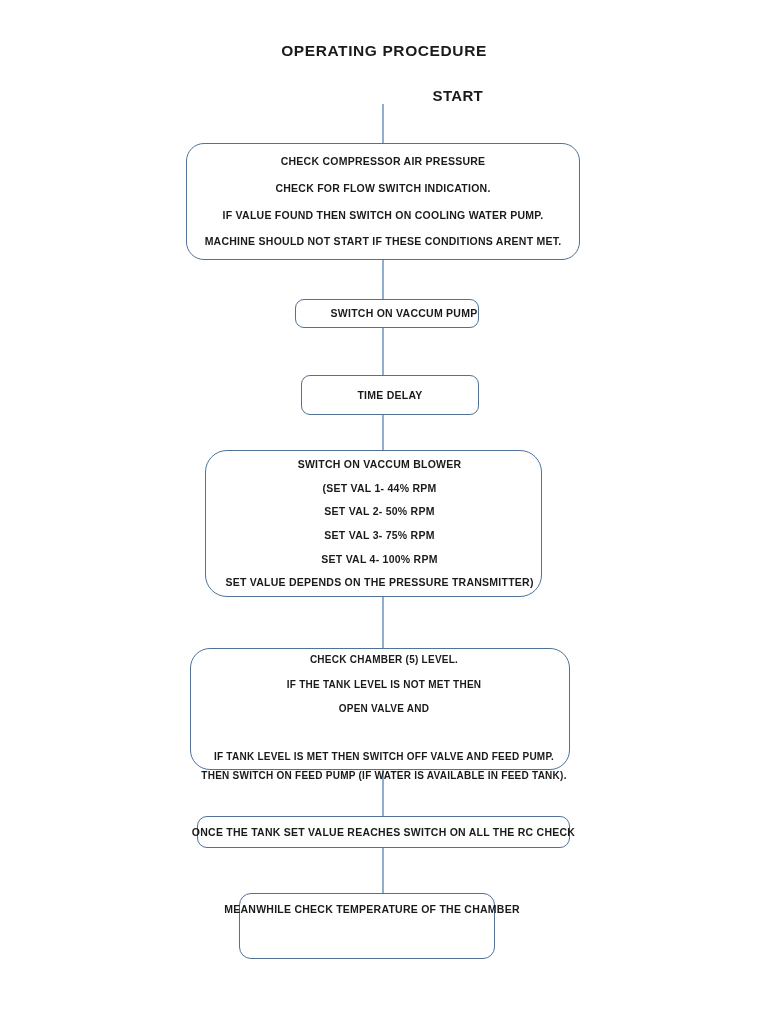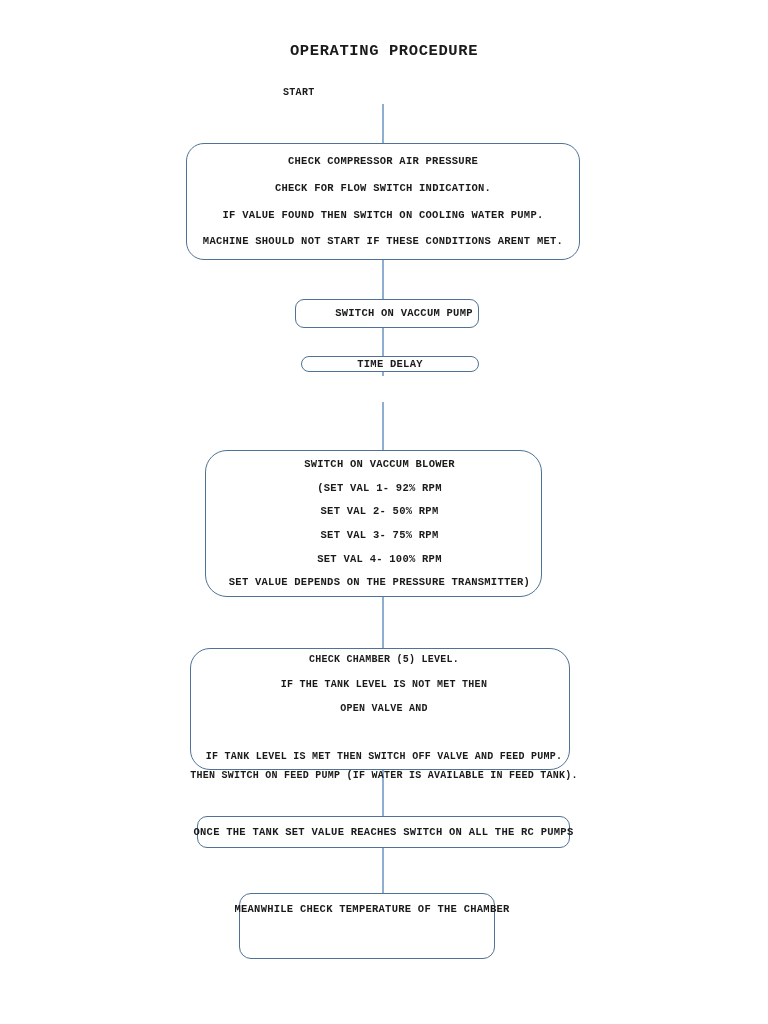--- a/index.html
+++ b/index.html
@@ -1,15 +1,15 @@
 <!DOCTYPE html>
 <html><head>
 <meta charset="utf-8">
 <style>
-  * { box-sizing: border-box; font-family: Liberation Mono, monospace; }
+  * { box-sizing: border-box; }
   html, body {
     margin: 0;
     padding: 0;
     background: #ffffff;
   }
   body {
     width: 768px;
     height: 1024px;
     position: relative;
     font-family: "Liberation Sans", sans-serif;
@@ -36,22 +36,22 @@
     font-weight: 700;
     letter-spacing: 0.6px;
     color: #1a1a1a;
     white-space: nowrap;
   }
   .start-label {
     position: absolute;
     left: 283px;
     top: 87px;
     width: 200px;
-    text-align: left;
-    font-size: 10px;
+    text-align: right;
+    font-size: 15px;
     font-weight: 700;
     letter-spacing: 0.3px;
     color: #1a1a1a;
     white-space: nowrap;
   }
 
   
   .connector {
     position: absolute;
     width: 2px;
@@ -89,21 +89,21 @@
   }
   #node-precheck .line { margin: 7px 14px; }
 
   #node-vac-pump {
     left: 295px; top: 299px; width: 184px; height: 29px;
     border-radius: 9px;
     padding-left: 34px;
   }
 
   #node-time-delay {
-    left: 301px; top: 356px; width: 178px; height: 16px;
+    left: 301px; top: 375px; width: 178px; height: 40px;
     border-radius: 9px;
   }
 
   #node-blower {
     left: 205px; top: 450px; width: 337px; height: 147px;
     border-radius: 22px;
     padding-left: 12px;
   }
   #node-blower .line { margin: 5.5px 0; }
 
@@ -164,35 +164,35 @@
   <div class="node" id="node-vac-pump">
     <div class="line">SWITCH ON VACCUM PUMP</div>
   </div>
 
   <div class="node" id="node-time-delay">
     <div class="line">TIME DELAY</div>
   </div>
 
   <div class="node" id="node-blower">
     <div class="line">SWITCH ON VACCUM BLOWER</div>
-    <div class="line">(SET VAL 1- 92% RPM</div>
+    <div class="line">(SET VAL 1- 44% RPM</div>
     <div class="line">SET VAL 2- 50% RPM</div>
     <div class="line">SET VAL 3- 75% RPM</div>
     <div class="line">SET VAL 4- 100% RPM</div>
     <div class="line">SET VALUE DEPENDS ON THE PRESSURE TRANSMITTER)</div>
   </div>
 
   <div class="node" id="node-chamber"></div>
   <div class="overflow-row" style="top:654px;">CHECK CHAMBER (5) LEVEL.</div>
   <div class="overflow-row" style="top:679px;">IF THE TANK LEVEL IS NOT MET THEN</div>
   <div class="overflow-row" style="top:703px;">OPEN VALVE AND</div>
   <div class="overflow-row" style="top:770px;">THEN SWITCH ON FEED PUMP (IF WATER IS AVAILABLE IN FEED TANK).</div>
   <div class="overflow-row" style="top:751px;">IF TANK LEVEL IS MET THEN SWITCH OFF VALVE AND FEED PUMP.</div>
 
   <div class="node" id="node-rc-pumps">
-    <div class="line">ONCE THE TANK SET VALUE REACHES SWITCH ON ALL THE RC PUMPS</div>
+    <div class="line">ONCE THE TANK SET VALUE REACHES SWITCH ON ALL THE RC CHECK</div>
   </div>
 
   <div class="node topaligned" id="node-temp">
     <div class="line">MEANWHILE CHECK TEMPERATURE OF THE CHAMBER</div>
   </div>
 
 </div>
 
 </body></html>

